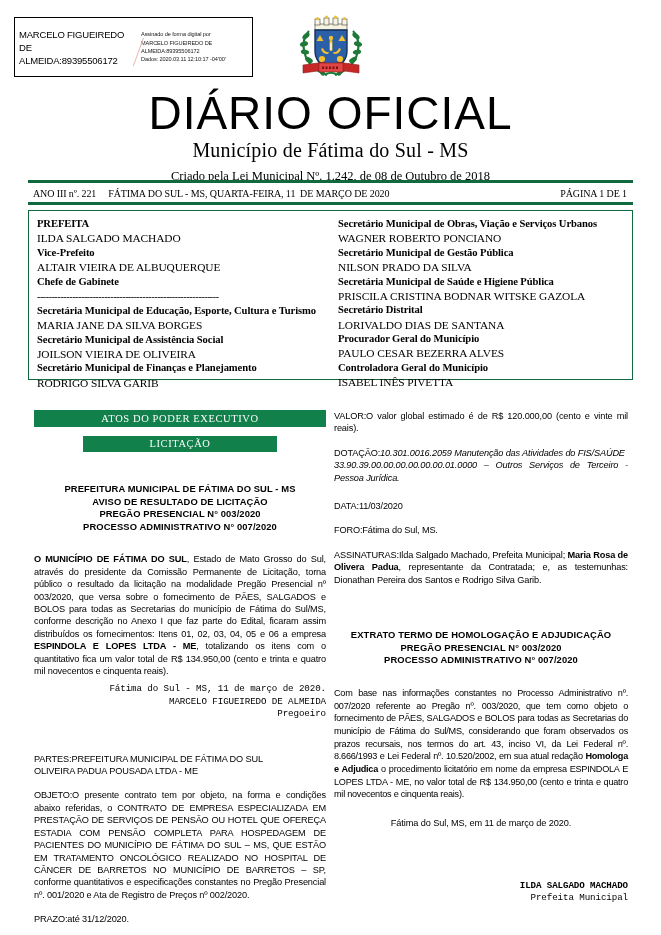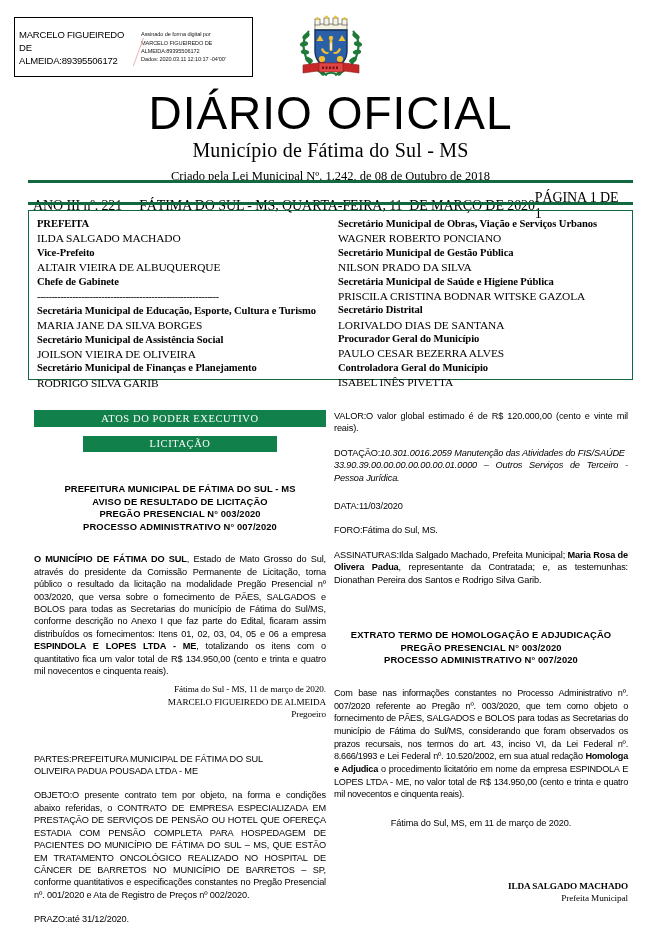--- a/index.html
+++ b/index.html
@@ -55,21 +55,21 @@
     font-size: 12.5px; line-height: 20px; margin-top: 3px;
   }
 
   
   .rulebar-top {
     position: absolute; left: 28px; top: 180px; width: 605px; height: 2.5px; background: #11693f;
   }
   .inforow {
     position: absolute; left: 28px; top: 185px; width: 605px; height: 17px;
     display: flex; align-items: center; justify-content: space-between;
-    font-family: "Liberation Serif", serif; font-size: 14px; letter-spacing: -0.1px; margin-top: 12px;
+    font-family: "Liberation Serif", serif; font-size: 10px; letter-spacing: -0.1px;
   }
   .info-left { padding-left: 5px; white-space: pre; }
   .info-right { padding-right: 6px; }
   .rulebar-bot {
     position: absolute; left: 28px; top: 202px; width: 605px; height: 2.5px; background: #11693f;
   }
 
   
   .officials {
     position: absolute; left: 28px; top: 210px; width: 605px; height: 170px;
@@ -115,21 +115,21 @@
     font-family: "Liberation Sans", sans-serif;
     font-size: 9.2px; line-height: 12.4px; letter-spacing: -0.15px;
     text-indent: 0;
   }
   .body-txt.narrowfont { font-size: 9.15px; line-height: 12.7px; letter-spacing: -0.25px; }
   .body-txt b { font-weight: bold; }
   .body-txt i { font-style: italic; }
 
   .right-align {
     text-align: right;
-    font-family: Liberation Serif, serif;
+    font-family: Liberation Mono, monospace;
     font-size: 9.2px; line-height: 12.4px; letter-spacing: -0.1px;
   }
   .center-align {
     text-align: center;
     font-family: "Liberation Sans", sans-serif;
     font-size: 9.2px; line-height: 12.4px; letter-spacing: -0.1px;
   }
   .sp6 { height: 6px; }
   .sp9 { height: 9px; }
   .sp12 { height: 12px; }

